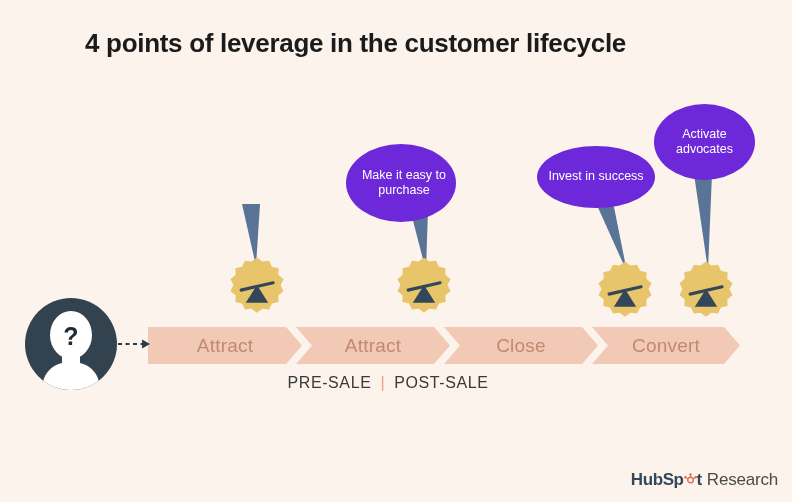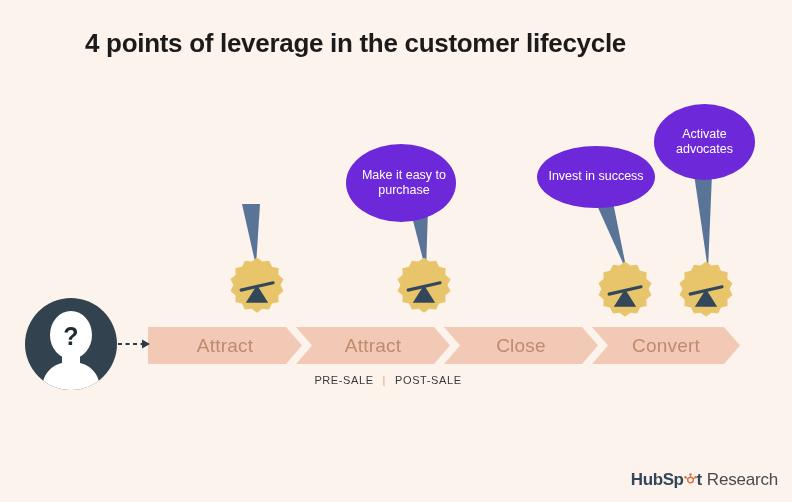--- a/index.html
+++ b/index.html
@@ -107,21 +107,21 @@
     z-index: 6;
   }
 
   
   .sale-labels {
     position: absolute;
     left: 0;
     top: 374px;
     width: 776px;
     text-align: center;
-    font-size: 11px;
+    font-size: 16px;
     letter-spacing: 0.6px;
     color: #3A3A3A;
   }
   .sale-divider {
     color: #E8A184;
     padding: 0 9px;
   }
 
   
   .logo {

